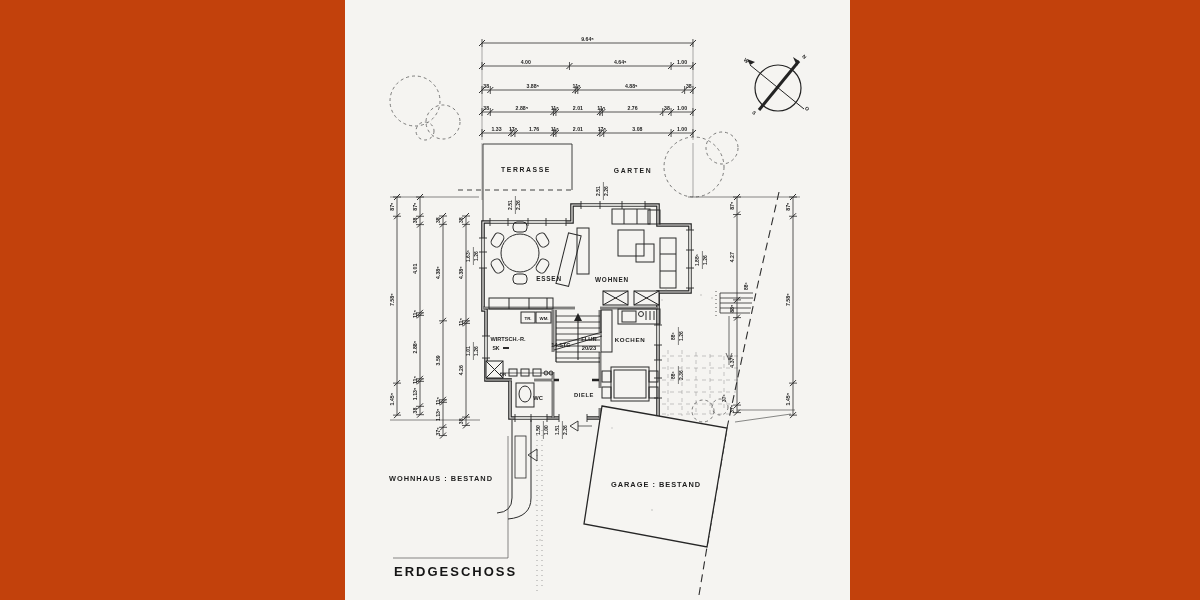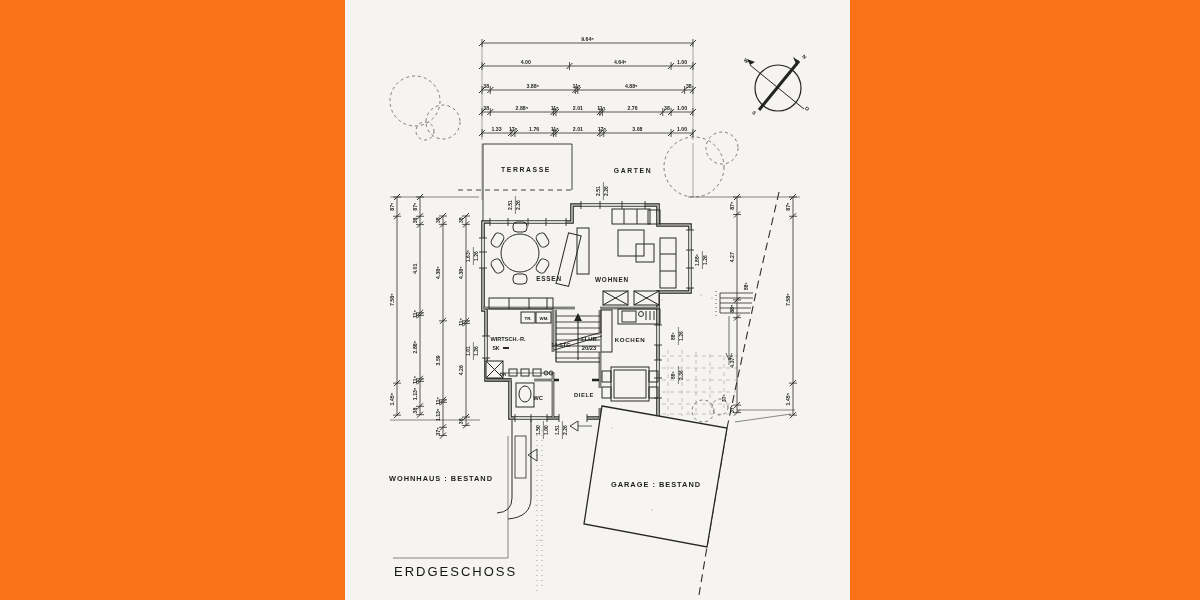--- a/index.html
+++ b/index.html
@@ -1,21 +1,21 @@
 <!DOCTYPE html>
 <html><head>
 <meta charset="utf-8">
 <style>
   html,body{margin:0;padding:0;background:#ffffff;}
-  #stage{position:relative;width:1200px;height:600px;background:#f97316;overflow:hidden;
+  #stage{position:relative;width:1200px;height:600px;background:#c2410c;overflow:hidden;
          font-family:"Liberation Sans",sans-serif;}
   #paper{position:absolute;left:345px;top:0;width:505px;height:600px;background:#f5f4f1;}
   #plan{position:absolute;left:0;top:0;}
   svg text{font-family:"Liberation Sans",sans-serif;font-weight:bold;fill:#1d1d1d;}
-  #title{position:absolute;left:394px;top:564px;font-size:13px;font-weight:normal;
+  #title{position:absolute;left:394px;top:564px;font-size:13px;font-weight:bold;
          letter-spacing:2px;color:#151515;}
 </style>
 </head>
 <body>
 
 <div id="stage">
   <div id="paper"></div>
 
   <svg id="plan" width="1200" height="600" viewBox="0 0 1200 600">
 

